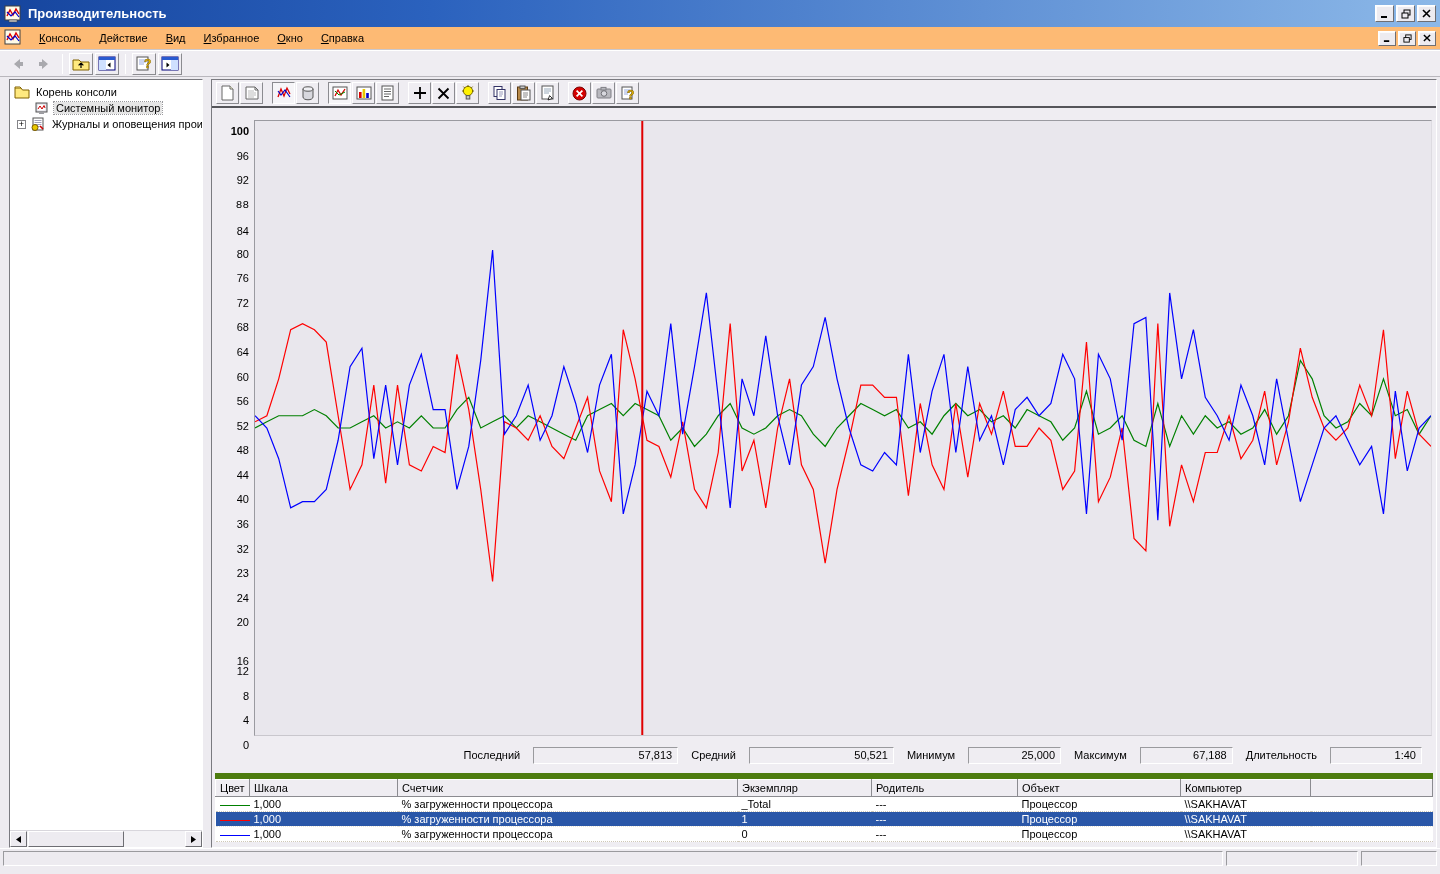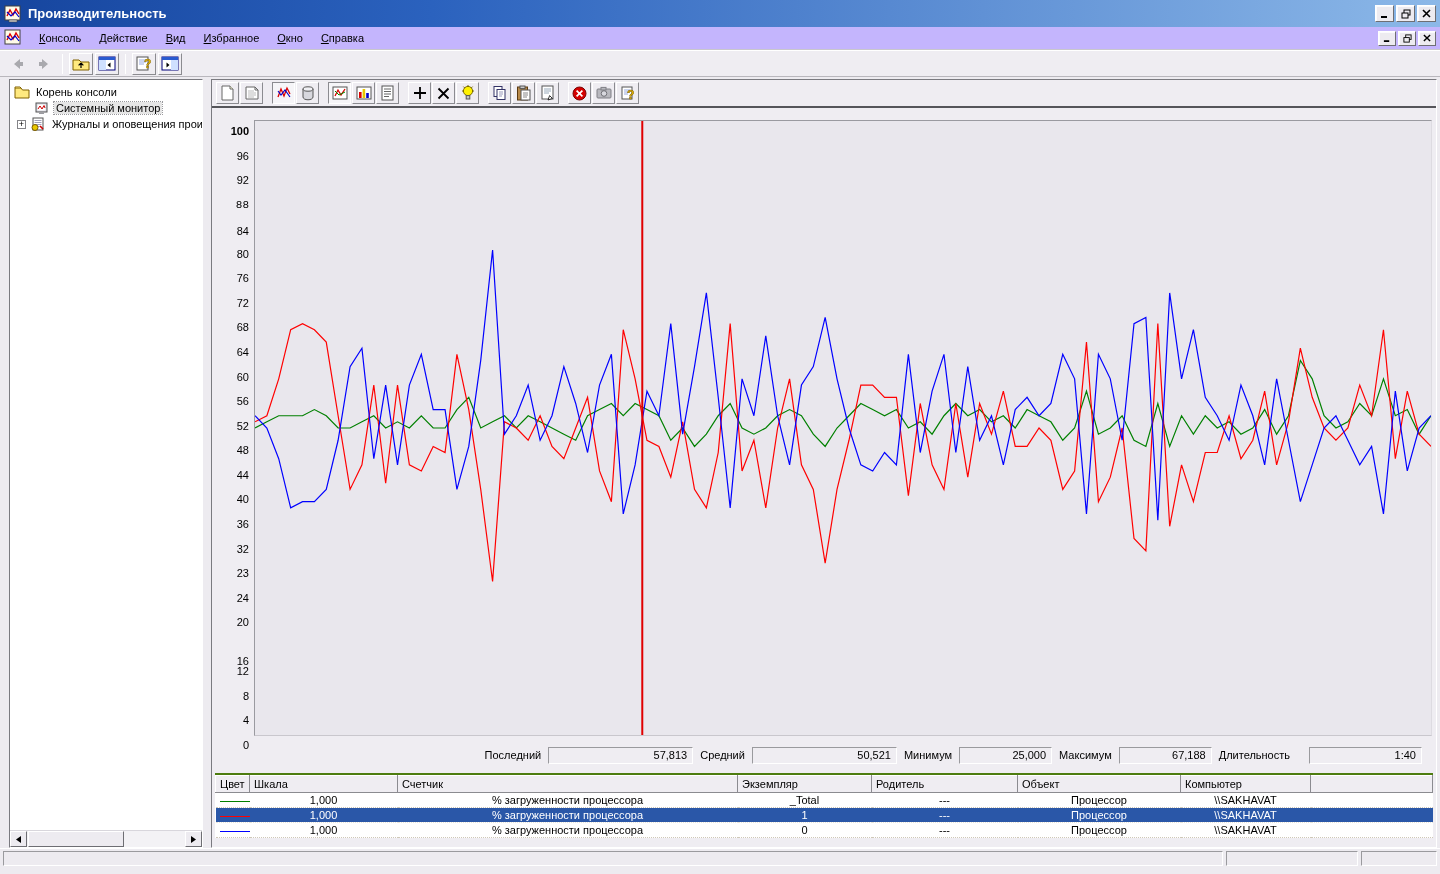--- a/index.html
+++ b/index.html
@@ -11,21 +11,21 @@
     display:flex; align-items:center; padding:12px 4px; }
   .titlebar .title { color:#fff; font-weight:bold; font-size:13px; margin-left:6px; flex:1; }
   .appicon { width:18px; height:18px; display:inline-block; }
   .winbtns { display:flex; gap:2px; }
   .winbtn { width:19px; height:17px; background:#EDEBF0; border:1px solid;
     border-color:#fff #6e6e73 #6e6e73 #fff; box-shadow:inset 1px 1px 0 #fbfbfd;
     display:flex; align-items:center; justify-content:center; font-size:10px; line-height:1; cursor:default; }
   .winbtn svg { display:block; }
 
   
-  .menubar { height:23px; background:#c4b5fd; display:flex; align-items:center; padding:0 4px;
+  .menubar { height:23px; background:#fdba74; display:flex; align-items:center; padding:0 4px;
     border-bottom:1px solid #c9c7cd; }
   .menubar .appicon { margin-right:8px; }
   .menu-item { padding:3px 9px; cursor:default; }
   .menu-item u { text-decoration:underline; }
   .menubar .winbtns { margin-left:auto; }
   .menubar .winbtn { width:18px; height:15px; }
 
   
   .toolbar { height:27px; background:#EFEDF2; display:flex; align-items:center; padding:0 6px; gap:2px;
     border-bottom:1px solid #b9b7bd; border-top:1px solid #fff; }
@@ -63,32 +63,32 @@
 
   
   .graphwrap { height:633px; display:flex; padding-top:12px; }
   .ylabels { width:42px; position:relative; flex:0 0 42px; }
   .ytick { position:absolute; right:5px; font-size:11px; }
   .plot { flex:1; position:relative; background:#E9E7ED; border:1px solid #9a9aa0;
     border-bottom-color:#c9c7cd; border-right-color:#dddbe1; margin-right:4px; height:616px; }
   .plot svg { position:absolute; inset:0; width:100%; height:100%; }
 
   
-  .stats { height:24px; display:flex; align-items:center; justify-content:flex-end; gap:7px; padding-right:14px; margin-top:2px; }
+  .stats { height:24px; display:flex; align-items:center; justify-content:flex-end; gap:13px; padding-right:14px; margin-top:2px; }
   .stat-label { }
   .stat-box { height:17px; background:#EFEDF2; border:1px solid; border-color:#9a9a9e #fff #fff #9a9a9e;
     display:flex; align-items:center; justify-content:flex-end; padding:0 5px; }
-  .w145 { width:145px; } .w88 { width:93px; } .w92 { width:113px;margin-left:12px; }
-
-  
-  .legend { margin:6px 3px 0 3px; border-top:2px solid #4d7c0f; }
+  .w145 { width:145px; } .w88 { width:93px; } .w92 { width:92px; }
+
+  
+  .legend { margin:6px 3px 0 3px; border-top:6px solid #4d7c0f; }
   table { border-collapse:collapse; width:100%; table-layout:fixed; background:#fff; font-size:11px; }
   th { height:17px; font-weight:normal; text-align:left; padding:0 4px; background:#EFEDF2;
     border:1px solid; border-color:#fff #8b8b90 #8b8b90 #fff; overflow:hidden; white-space:nowrap; }
-  td { height:15px; padding:0 4px; border-bottom:1px dotted #cfc8b8; overflow:hidden; white-space:nowrap;text-align:center; }
+  td { height:15px; padding:0 4px; border-bottom:1px dotted #cfc8b8; overflow:hidden; white-space:nowrap; }
   tr.sel td { background:#2A57A8; color:#fff; border-top:1px dotted #e8e4d8; border-bottom:1px dotted #e8e4d8; }
   .swatch { display:inline-block; width:30px; border-top:1px solid #000; vertical-align:middle; }
 
   
   .statusbar { height:20px; display:flex; gap:3px; padding:2px 3px; border-top:1px solid #fff; }
   .spanel { background:#EDEBF0; border:1px solid; border-color:#9a9a9e #fff #fff #9a9a9e; height:100%; }
   .sp1 { flex:1; } .sp2 { width:132px; } .sp3 { width:76px; }
 </style>
 </head>
 <body>

